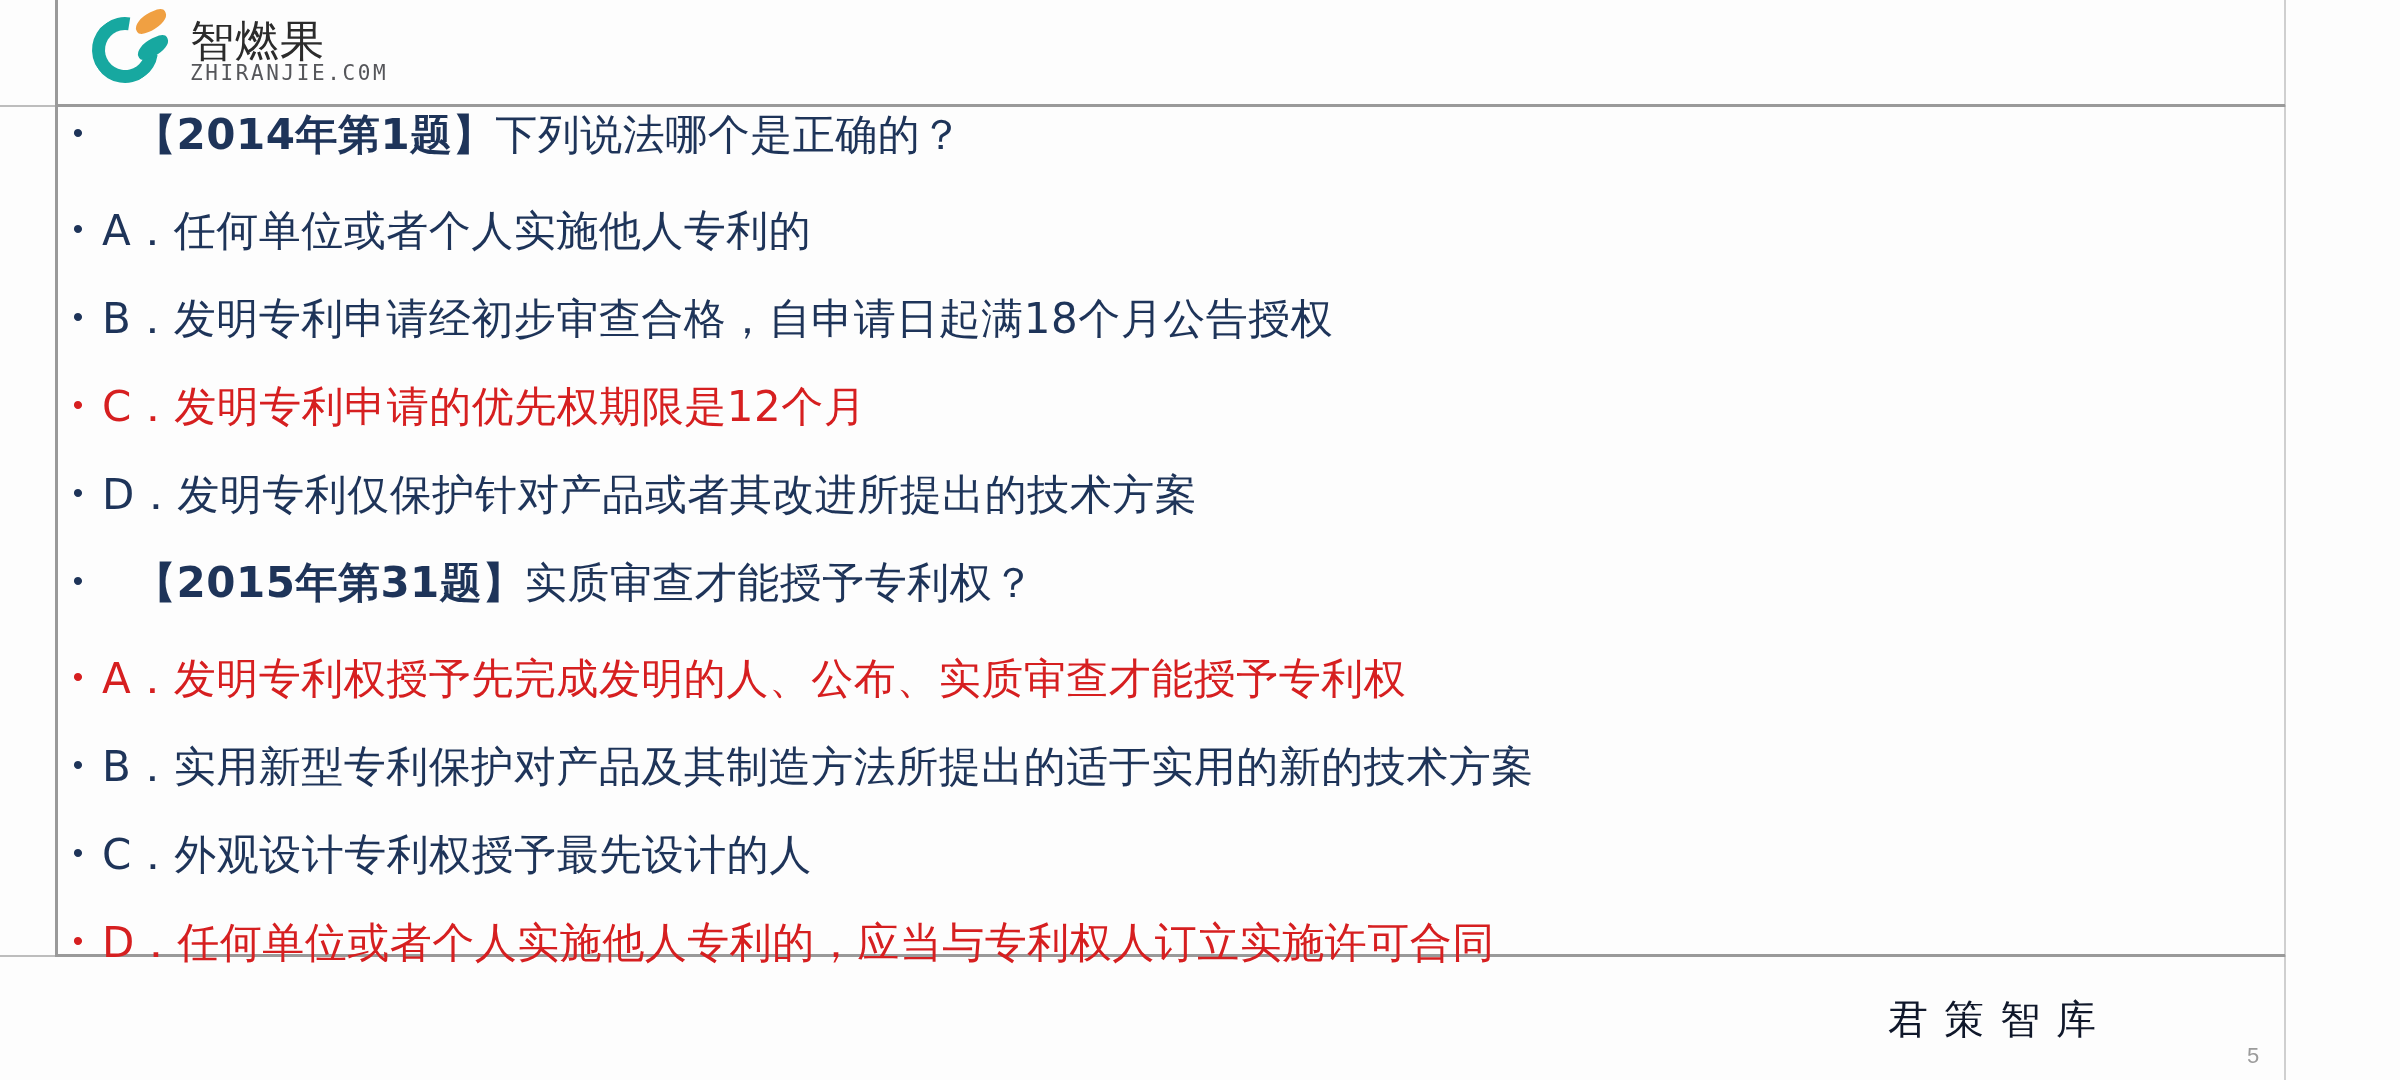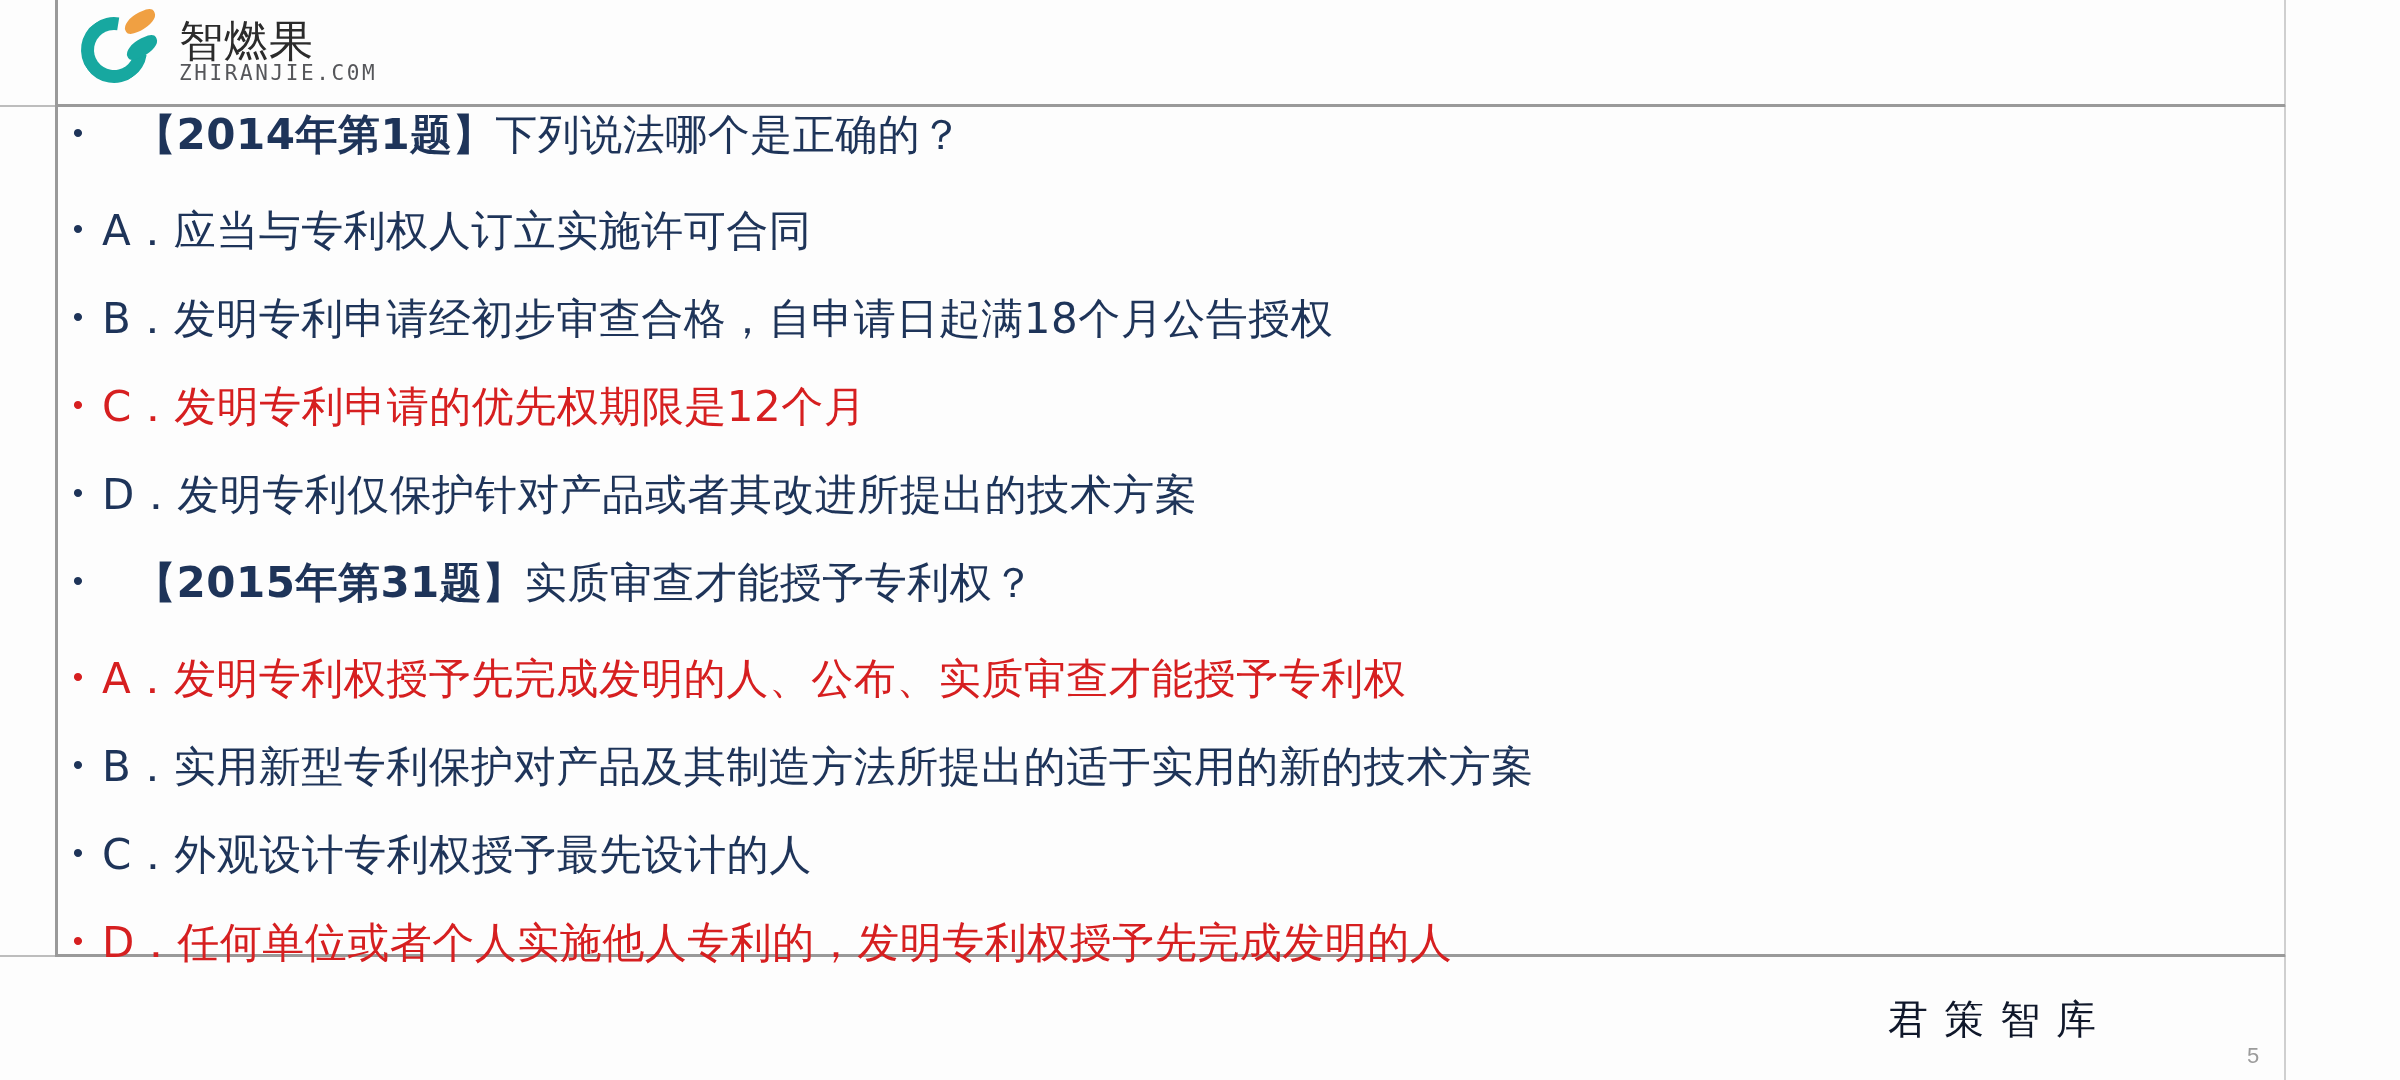--- a/index.html
+++ b/index.html
@@ -65,21 +65,21 @@
     position: absolute;
     left: 55px; top: 104px;
     width: 2230px; height: 0;
     border-top: 3px solid #9a9a9a;
     pointer-events: none;
   }
 
   
   .logo-area {
     position: absolute;
-    left: 79px; top: 0px;
+    left: 90px; top: 0px;
     width: 420px; height: 103px;
     display: flex;
     align-items: center;
     gap: 14px;
   }
   .logo-mark {
     width: 86px; height: 86px;
     position: relative;
     flex: 0 0 auto;
   }
@@ -212,21 +212,21 @@
     </div>
   </div>
 
   <div class="bullet-list" id="bullet-list">
       <div class="bullet-row row-q">
         <span class="bullet-dot c-navy">•</span>
         <span class="bullet-text c-navy"><span class="lead">【2014年第1题】</span><span>下列说法哪个是正确的？</span></span>
       </div>
       <div class="bullet-row row-opt">
         <span class="bullet-dot c-navy">•</span>
-        <span class="bullet-text c-navy"><span>A．应当与专利权人订立实施许可合同</span></span>
+        <span class="bullet-text c-navy"><span>A．任何单位或者个人实施他人专利的</span></span>
       </div>
       <div class="bullet-row row-opt">
         <span class="bullet-dot c-navy">•</span>
         <span class="bullet-text c-navy"><span>B．发明专利申请经初步审查合格，自申请日起满18个月公告授权</span></span>
       </div>
       <div class="bullet-row row-opt">
         <span class="bullet-dot c-red">•</span>
         <span class="bullet-text c-red"><span>C．发明专利申请的优先权期限是12个月</span></span>
       </div>
       <div class="bullet-row row-opt">
@@ -244,20 +244,20 @@
       <div class="bullet-row row-opt">
         <span class="bullet-dot c-navy">•</span>
         <span class="bullet-text c-navy"><span>B．实用新型专利保护对产品及其制造方法所提出的适于实用的新的技术方案</span></span>
       </div>
       <div class="bullet-row row-opt">
         <span class="bullet-dot c-navy">•</span>
         <span class="bullet-text c-navy"><span>C．外观设计专利权授予最先设计的人</span></span>
       </div>
       <div class="bullet-row row-opt">
         <span class="bullet-dot c-red">•</span>
-        <span class="bullet-text c-red"><span>D．任何单位或者个人实施他人专利的，发明专利权授予先完成发明的人</span></span>
+        <span class="bullet-text c-red"><span>D．任何单位或者个人实施他人专利的，应当与专利权人订立实施许可合同</span></span>
       </div>
     </div>
 
   <div class="footer-brand">君策智库</div>
   <div class="page-number">5</div>
 
 </div>
 
 </body></html>

